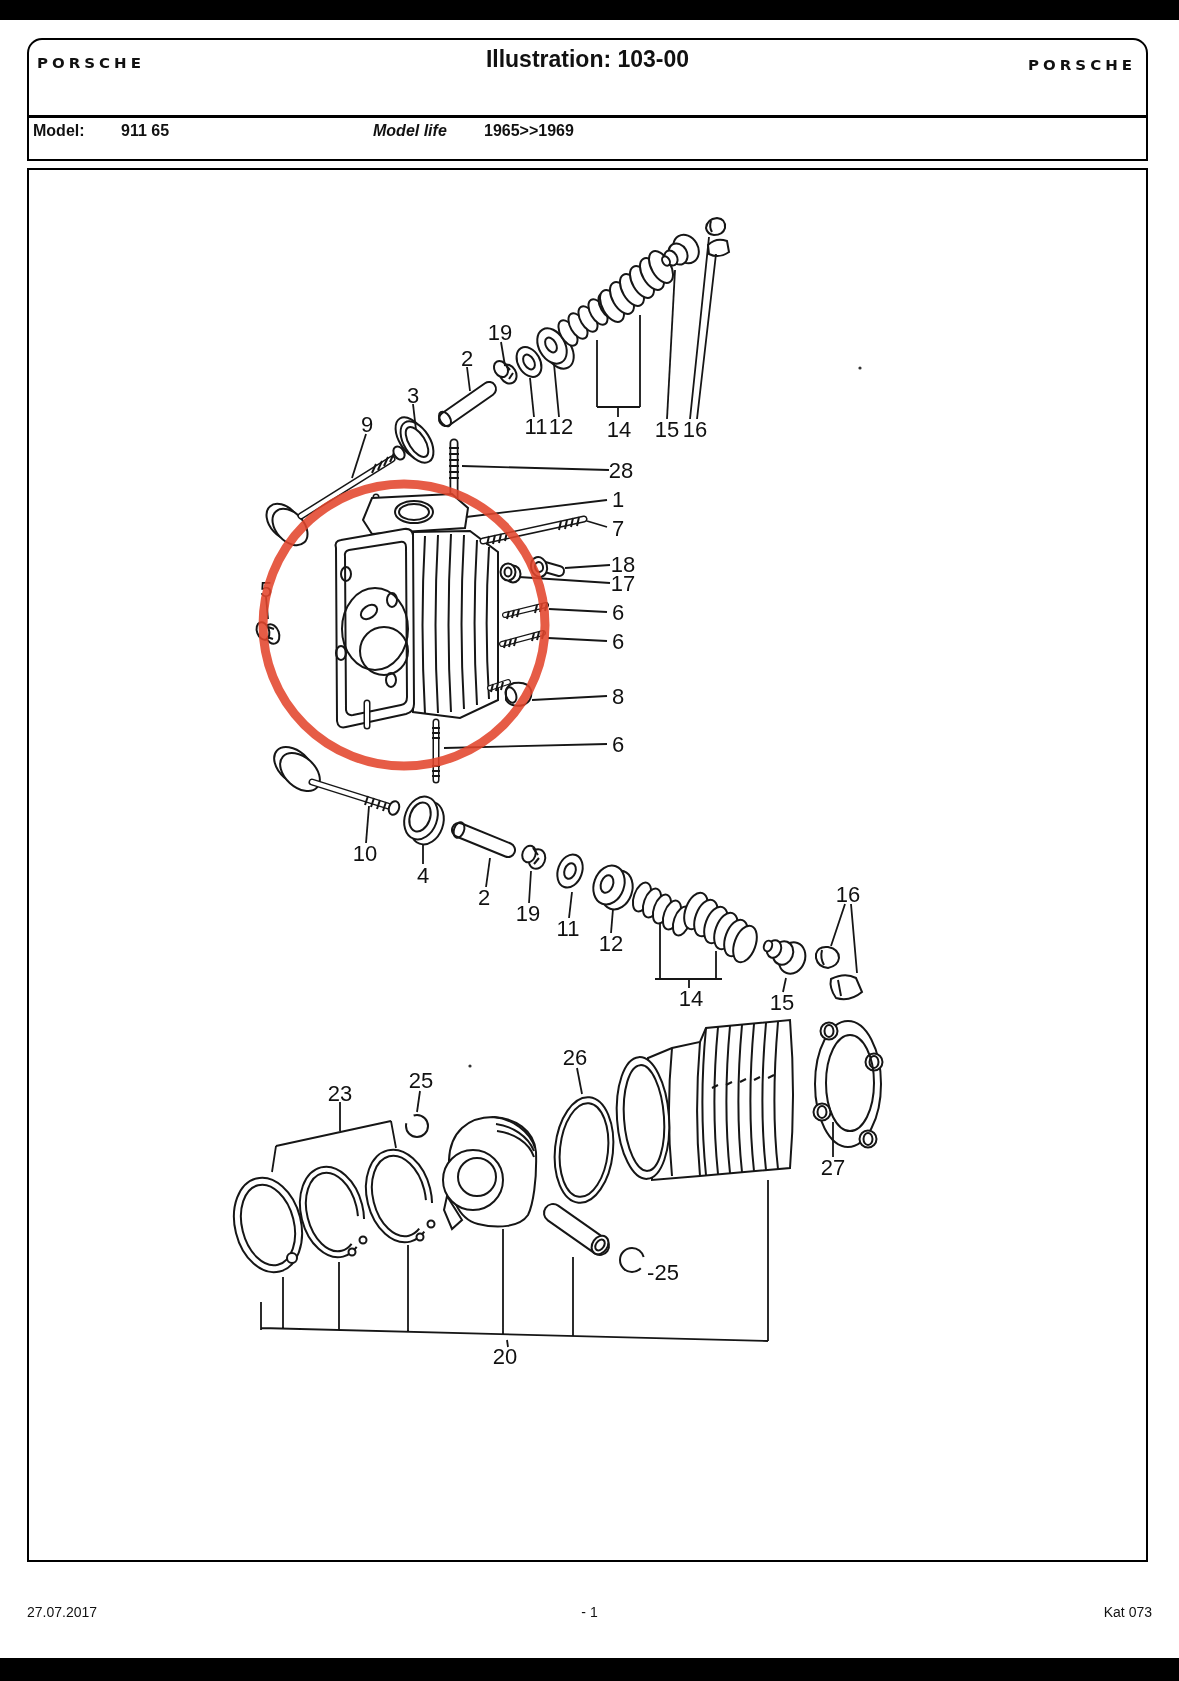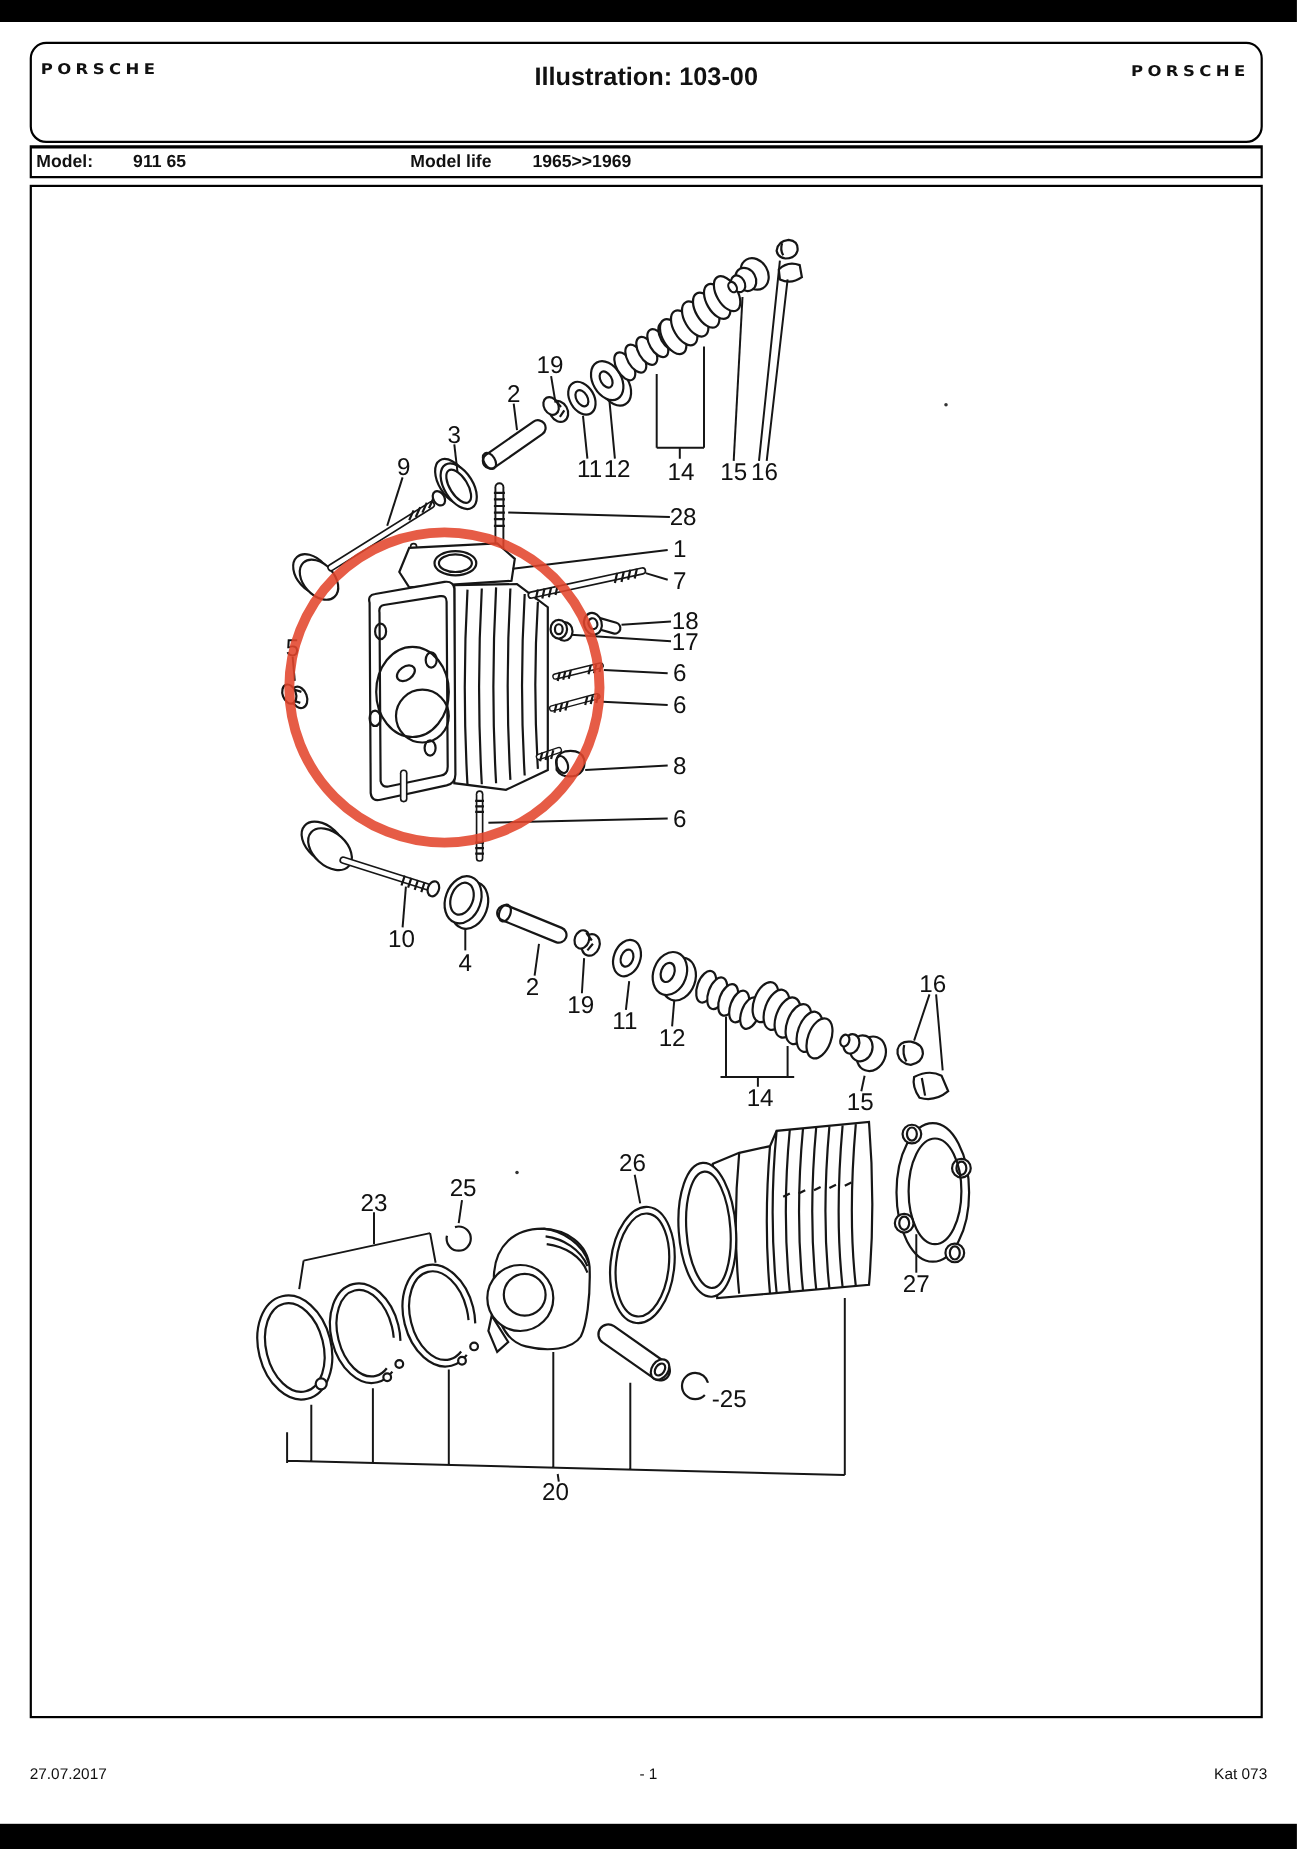--- a/index.html
+++ b/index.html
@@ -18,28 +18,28 @@
   .thkw{stroke:#fff;stroke-width:4;stroke-linecap:round;fill:none;}
   .callout{font:500 22px "Liberation Sans",sans-serif;fill:#111;text-anchor:middle;dominant-baseline:central;}
 </style>
 </head>
 <body>
 
 <div class="bar" style="top:0;height:20px;"></div>
 
 <div class="box" style="top:38px;height:92px;border-radius:15px;">
   <span class="abs brand" style="left:8px;top:14px;">PORSCHE</span>
-  <span class="abs title" style="left:0;right:0;top:6px;text-align:center;margin-top:10px;">Illustration: 103-00</span>
+  <span class="abs title" style="left:0;right:0;top:6px;text-align:center;">Illustration: 103-00</span>
   <span class="abs brand" style="right:10px;top:16px;">PORSCHE</span>
 </div>
 
-<div class="box modelbar" style="top:132px;height:30px;border-top-width:3px;">
+<div class="box modelbar" style="top:115px;height:46px;border-top-width:3px;">
   <span class="abs" style="left:4px;top:4px;">Model:</span>
   <span class="abs" style="left:92px;top:4px;">911 65</span>
-  <span class="abs" style="left:344px;top:4px;">Model life</span>
+  <span class="abs" style="left:344px;top:4px;font-style:italic;">Model life</span>
   <span class="abs" style="left:455px;top:4px;text-align:right;">1965&gt;&gt;1969</span>
 </div>
 
 <div class="box" style="top:168px;height:1394px;"></div>
 
 <svg width="1179" height="1681" viewBox="0 0 1179 1681">
 
   <g>
 
     <ellipse class="w" cx="284" cy="522" rx="14" ry="21" transform="rotate(-42 284 522)"></ellipse>

